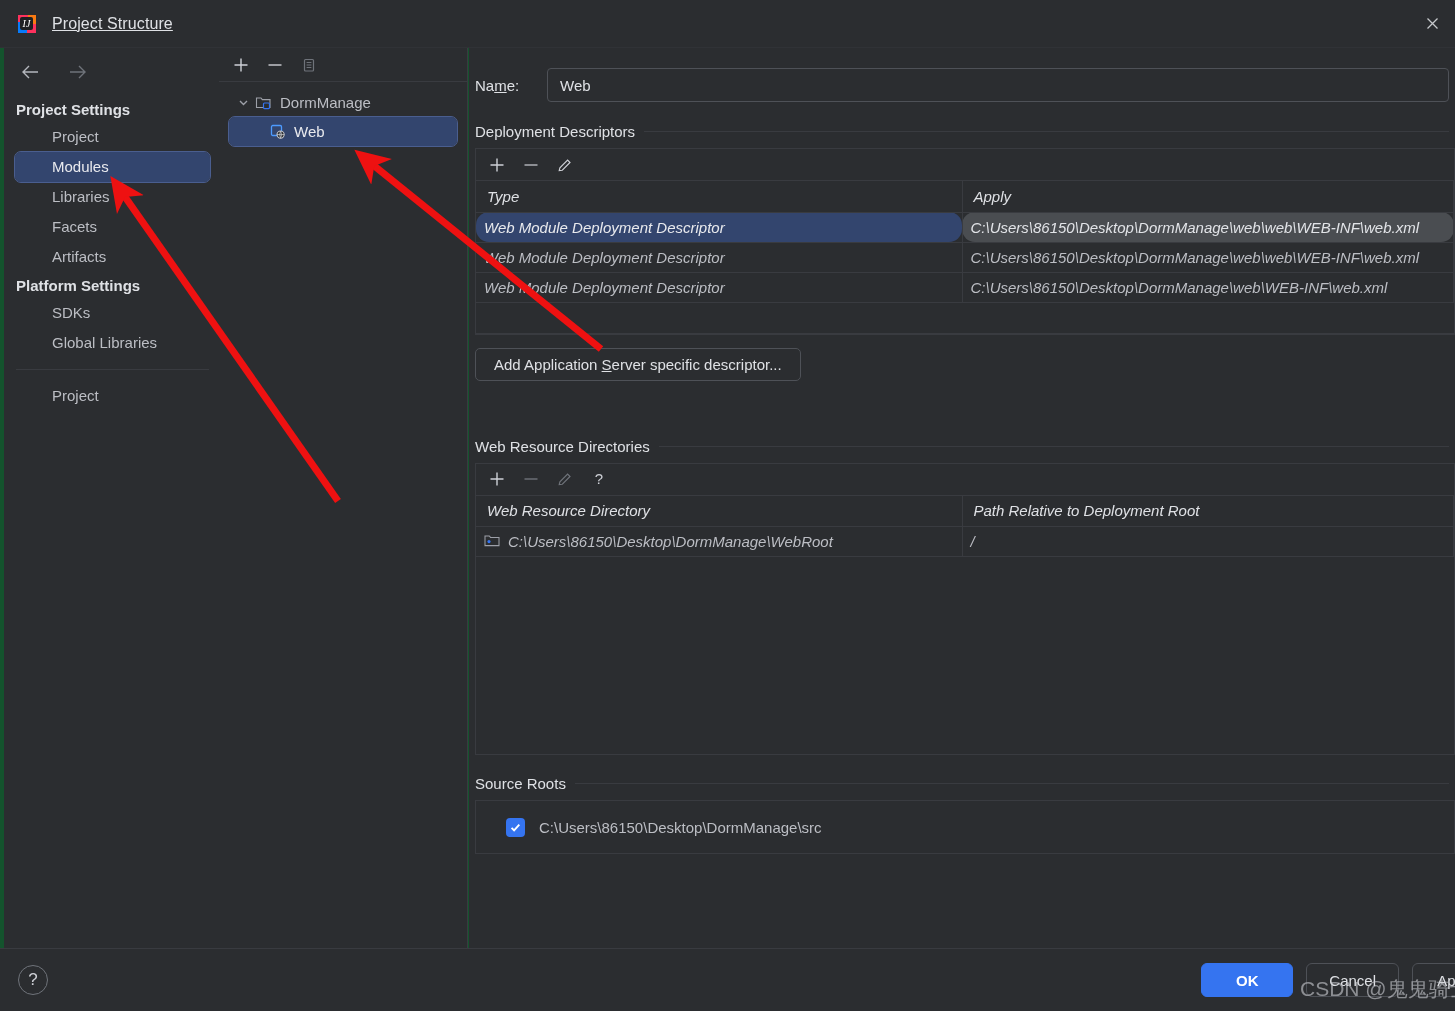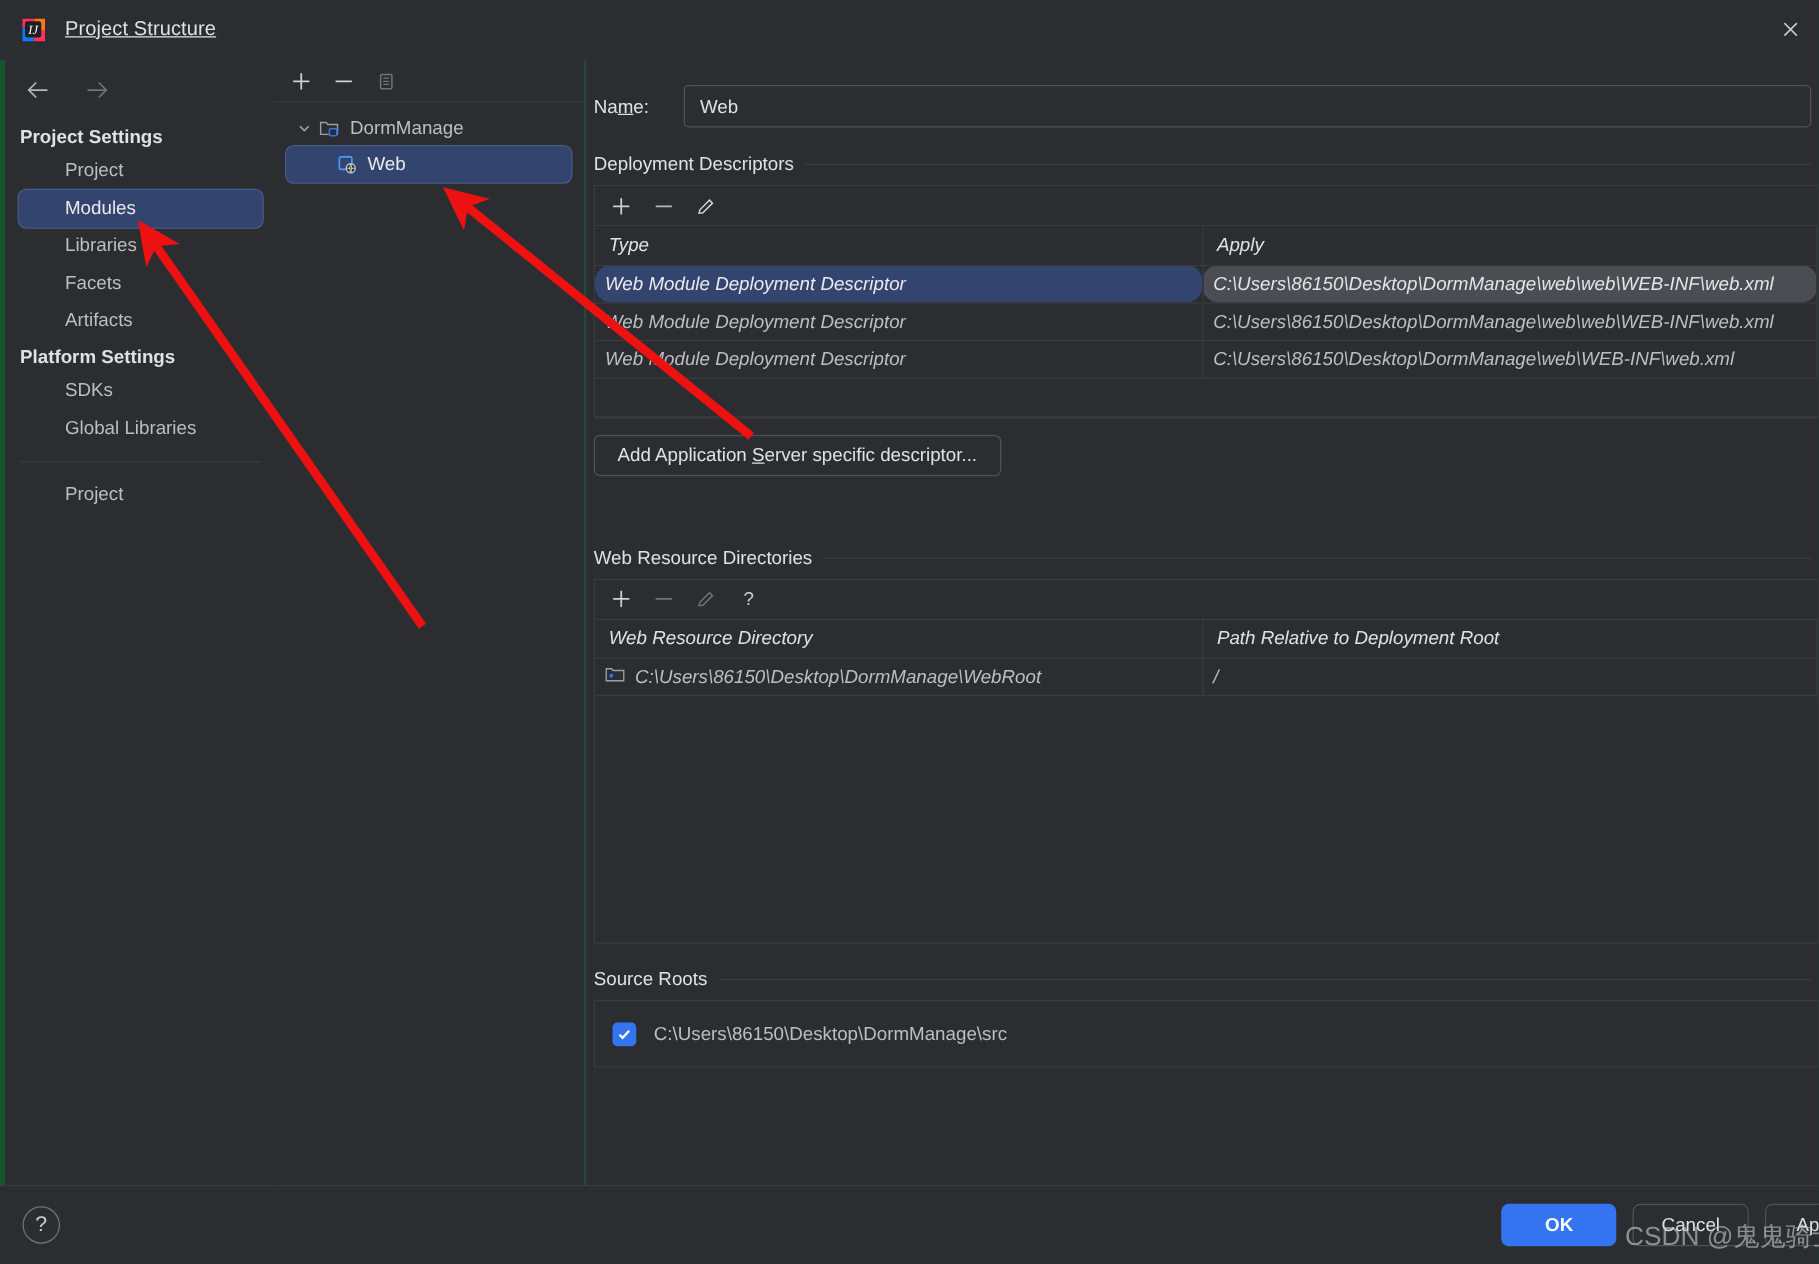--- a/index.html
+++ b/index.html
@@ -147,21 +147,21 @@
     background: #2b2d30; border: 1px solid #4e5157; border-radius: 5px;
     color: #dfe1e5; font-size: 15px; font-family: "Liberation Sans", sans-serif;
   }
   .u { text-decoration: underline; }
 
   .wrd-body { height: 197px; }
   .dircell { display: flex; align-items: center; gap: 8px; }
 
   .srcbox {
     margin-left: 6px; border: 1px solid #393b40; height: 54px;
-    display: flex; align-items: center; padding-left: 14px; gap: 14px; text-align: right;
+    display: flex; align-items: center; padding-left: 30px; gap: 14px; text-align: right;
   }
   .chk {
     width: 19px; height: 19px; border-radius: 4px; background: #3574f0;
     display: flex; align-items: center; justify-content: center; flex: none;
   }
   .srctext { font-size: 15px; color: #bcbec4; }
 
   
   .bottombar {
     position: absolute; left: 0; right: 0; bottom: 0; height: 63px;

